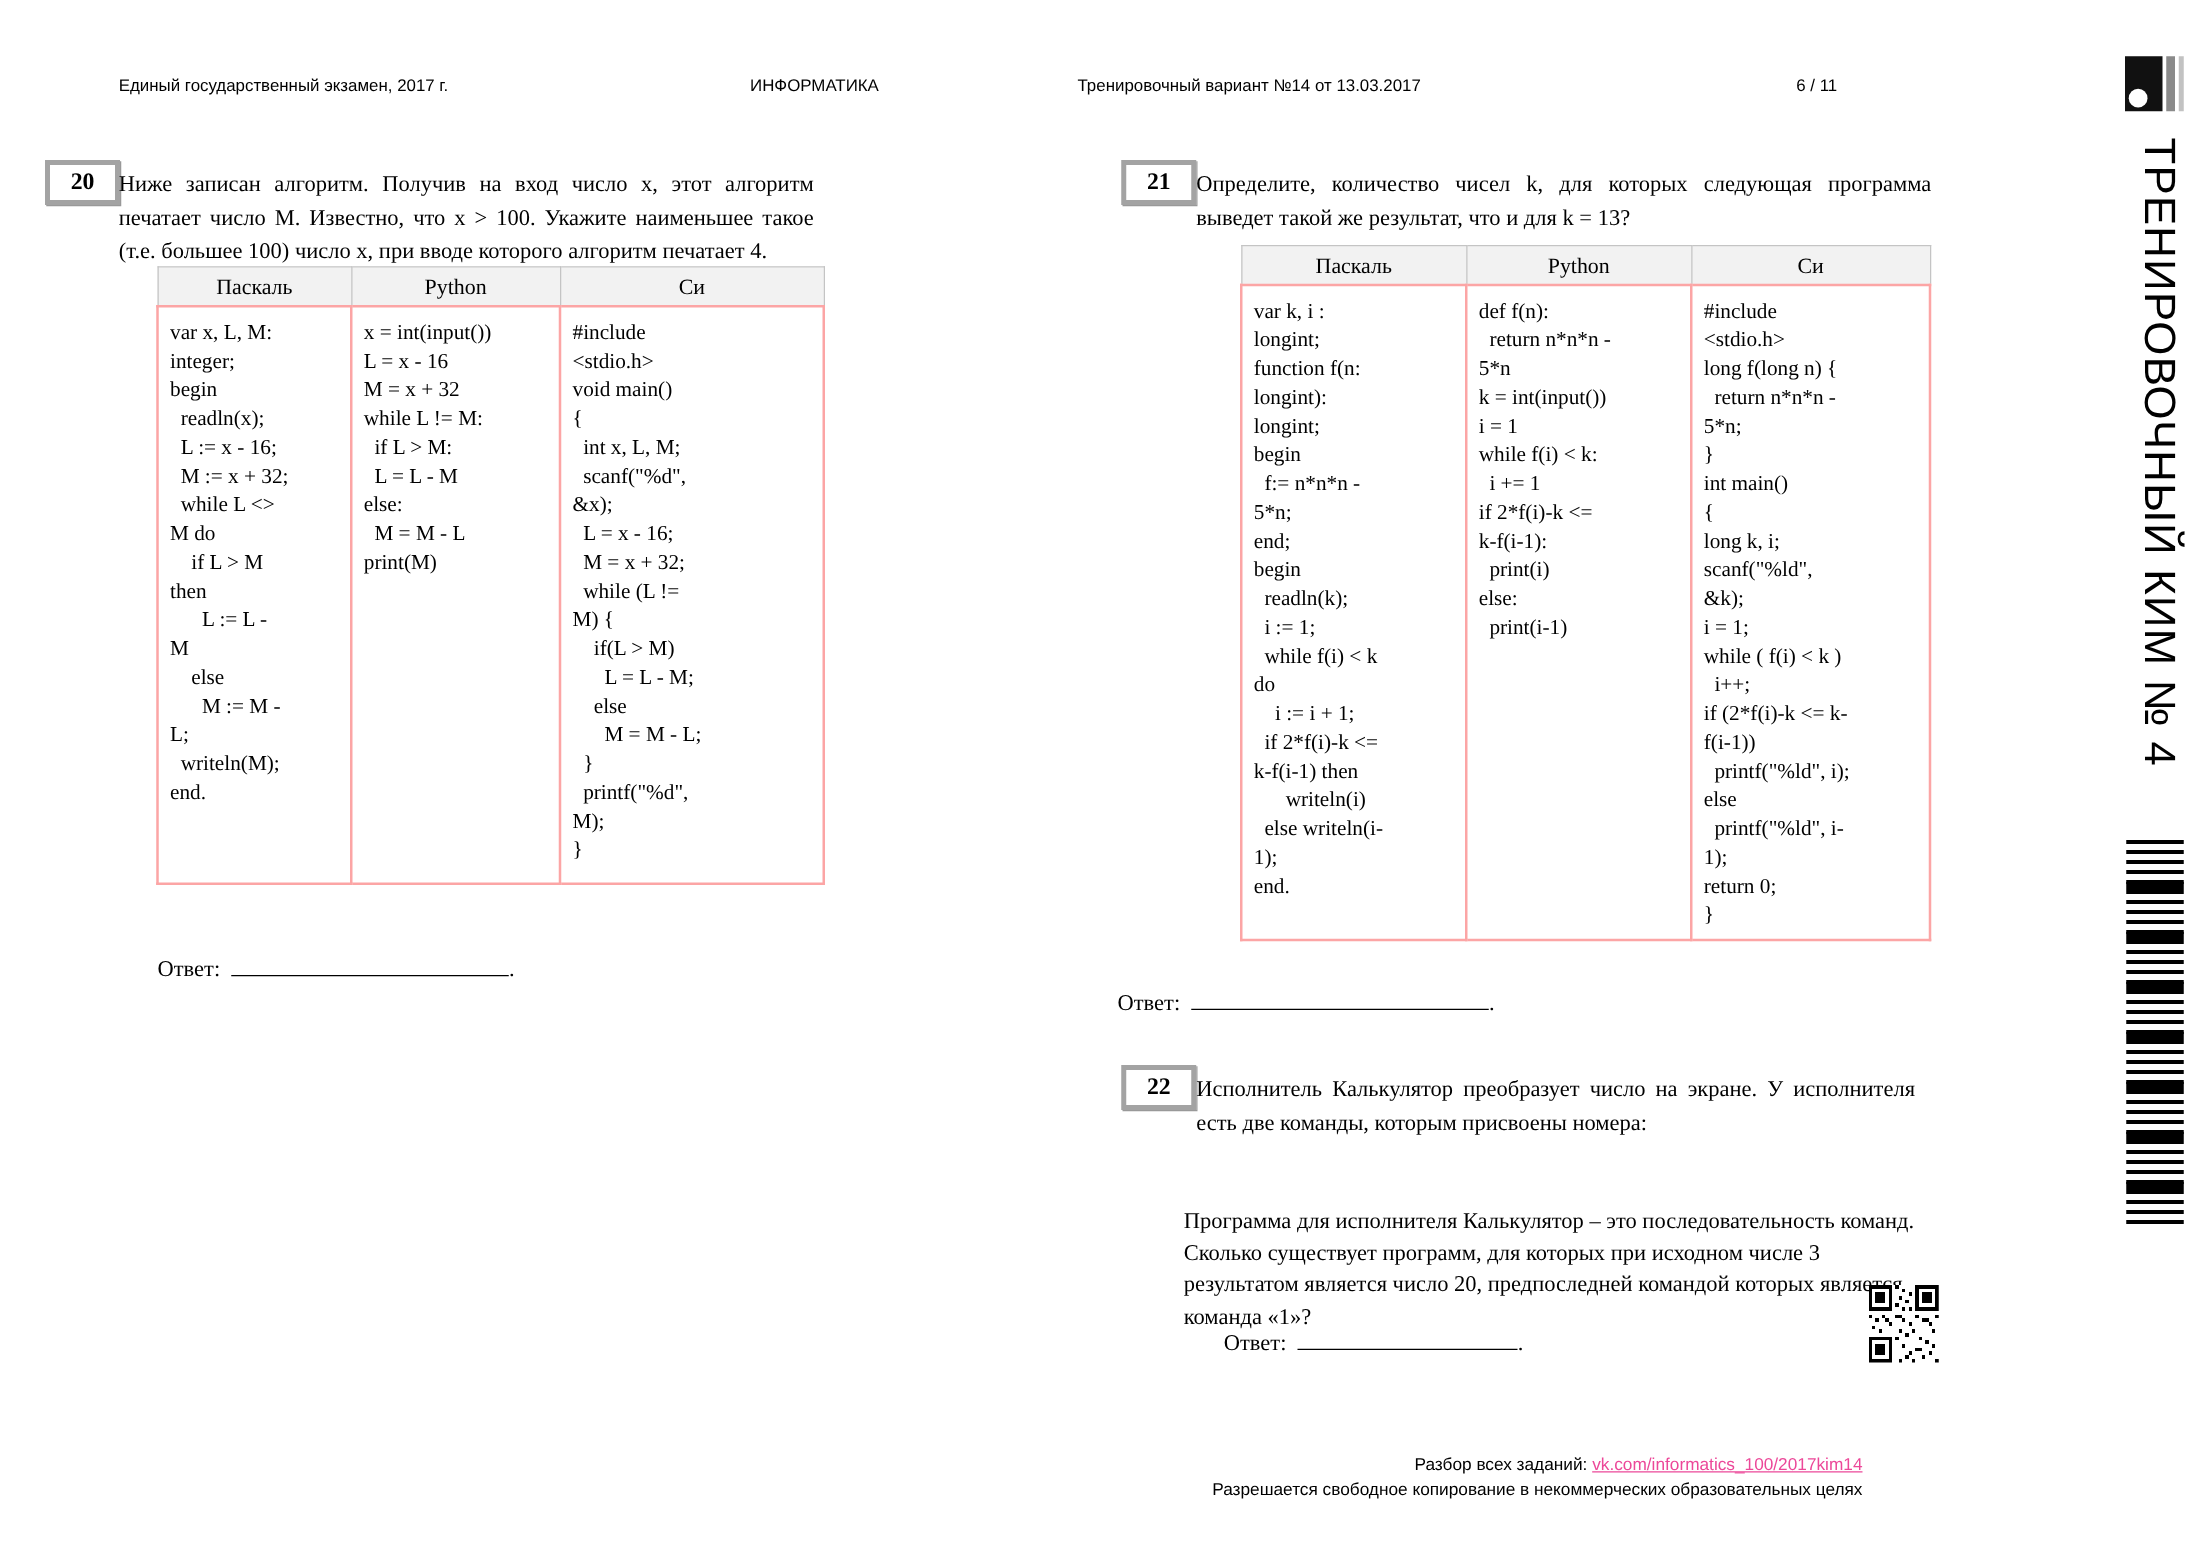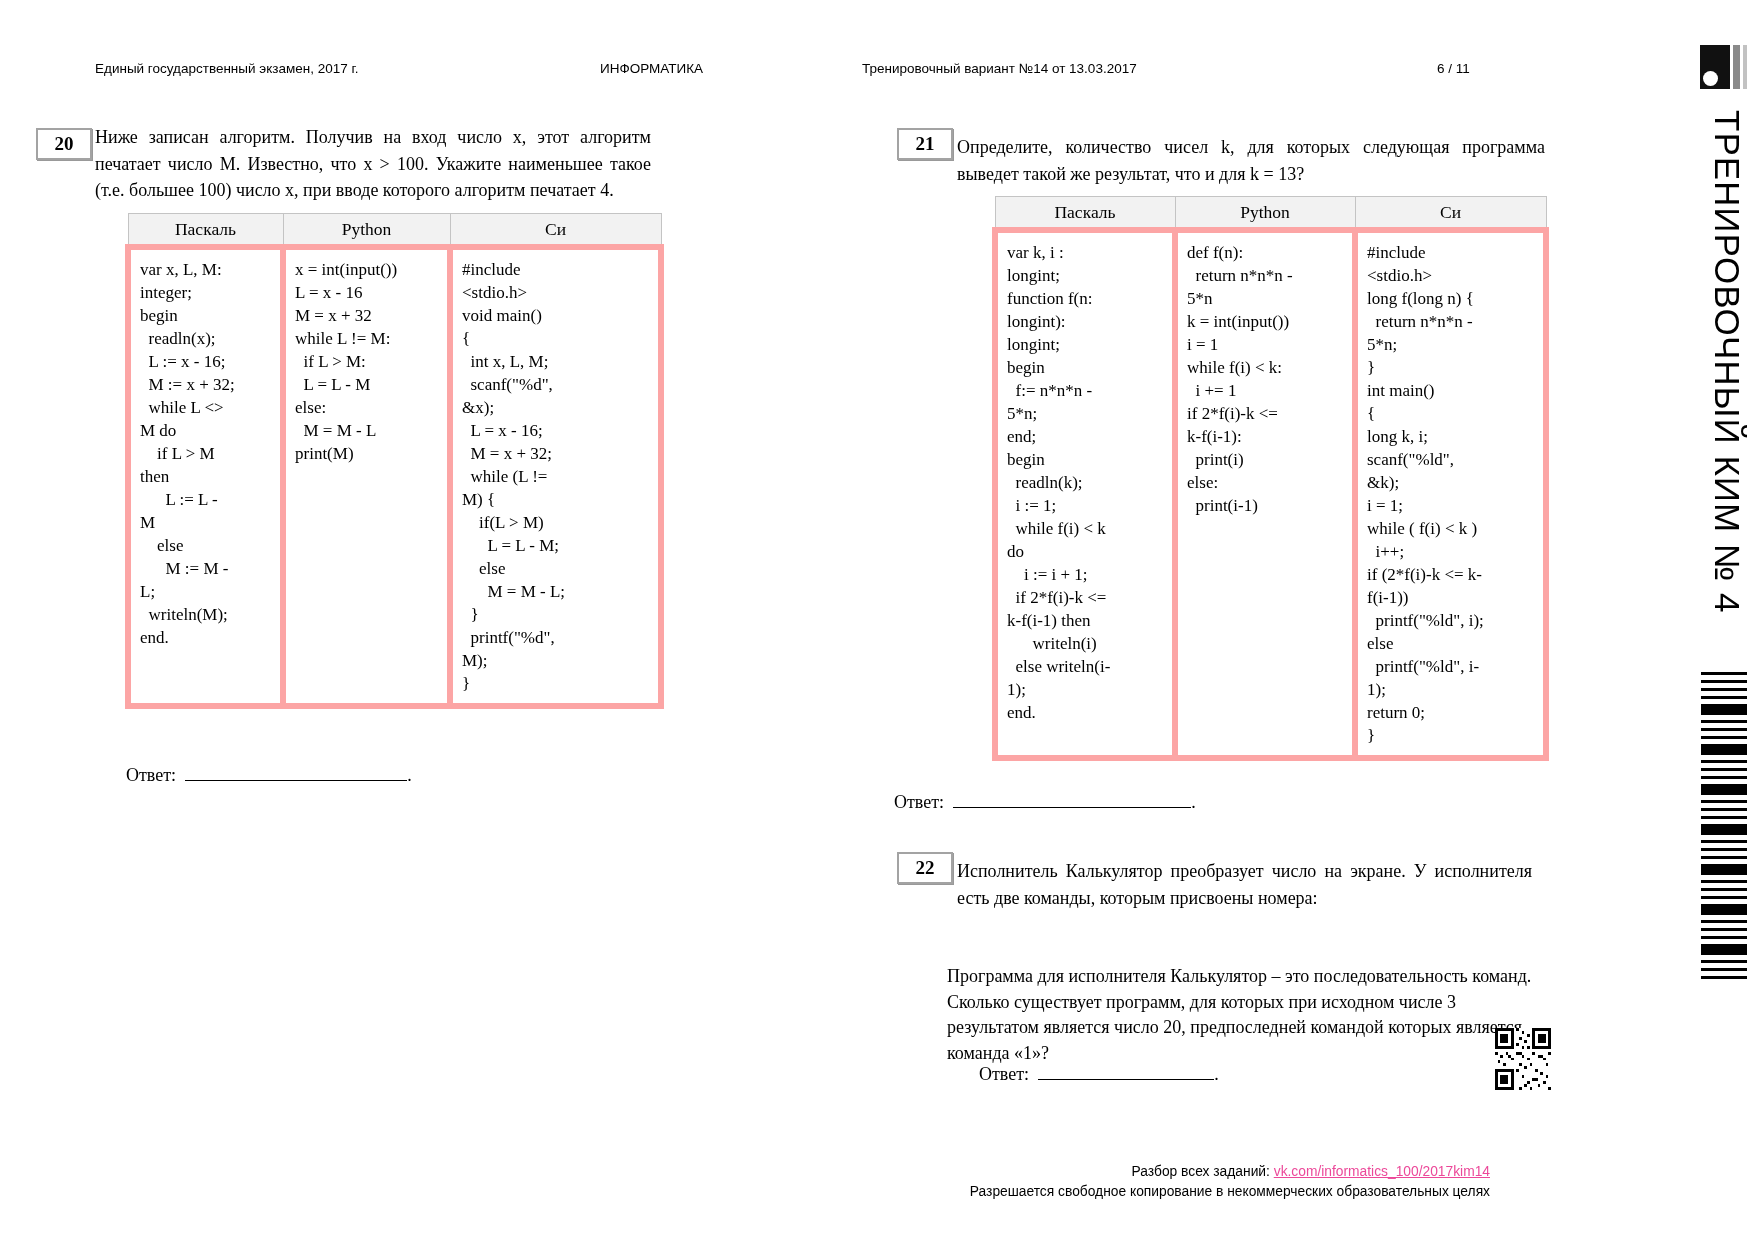--- a/index.html
+++ b/index.html
@@ -1,24 +1,24 @@
 <!DOCTYPE html>
 <html><head>
 <meta charset="utf-8">
 <style>
   html,body{margin:0;padding:0;background:#fff;}
   .page{position:relative;width:1754px;height:1239px;background:#ffffff;overflow:hidden;
         font-family:"Liberation Serif",serif;color:#000;}
   .hdr{position:absolute;top:61px;font-family:"Liberation Sans",sans-serif;font-size:13.5px;white-space:nowrap;}
-  .qnum{position:absolute;width:52px;height:28px;border:2px solid #a3a3a3;box-shadow:1px 1px 0 #999;
+  .qnum{position:absolute;width:52px;height:28px;border:4px solid #a3a3a3;box-shadow:1px 1px 0 #999;
         display:flex;align-items:center;justify-content:center;font-weight:bold;font-size:19px;background:#fff;}
   .qtext{position:absolute;font-size:18px;line-height:26.5px;text-align:justify;}
   table.codes{position:absolute;border-collapse:collapse;table-layout:fixed;background:#fff;}
   .codes th{border:1px solid #c4c4c4;background:#f2f2f2;font-weight:normal;font-size:17.5px;height:30px;padding:0;}
-  .codes td{border:6px solid #fca5a5;vertical-align:top;padding:0;margin-left:43px;}
+  .codes td{border:2px solid #fca5a5;vertical-align:top;padding:0;margin-left:43px;}
   .codes pre{margin:0;padding:8px 4px 8px 9px;font-family:"Liberation Serif",serif;font-size:17px;line-height:23px;white-space:pre-wrap;word-wrap:break-word;}
   .answer{position:absolute;font-size:18px;white-space:nowrap;margin-left:26px;}
   .albl{margin-right:9px;}
   .blank{display:inline-block;border-bottom:1.4px solid #000;height:17px;vertical-align:baseline;}
   .mono{position:absolute;font-family:"Liberation Mono","DejaVu Sans Mono",monospace;font-size:16px;line-height:23px;white-space:pre;}
   .foot{position:absolute;font-family:"Liberation Sans",sans-serif;font-size:13.8px;line-height:20px;}
   .link{color:#ec4899;text-decoration:underline;cursor:pointer;}
   .vtitle{position:absolute;left:1747px;top:110px;width:534px;transform:rotate(90deg);transform-origin:0 0;
           font-family:"Liberation Sans",sans-serif;font-size:35px;letter-spacing:1px;white-space:nowrap;color:#000;}
   .barcode{position:absolute;left:1701px;top:672px;width:46px;height:310px;
@@ -37,21 +37,21 @@
 <div class="page">
 
   <div class="hdr" style="left:95px">Единый государственный экзамен, 2017 г.</div>
   <div class="hdr" style="left:600px">ИНФОРМАТИКА</div>
   <div class="hdr" style="left:862px">Тренировочный вариант №14 от 13.03.2017</div>
   <div class="hdr" style="left:1437px">6 / 11</div>
 
   <div class="qnum" style="left:36px;top:128px">
     <span>20</span>
   </div>
-  <div class="qtext" style="left:95px;top:124px;width:556px">Ниже записан алгоритм. Получив на вход число x, этот алгоритм печатает число M. Известно, что x &gt; 100. Укажите наименьшее такое (т.е. большее 100) число x, при вводе которого алгоритм печатает 4.</div>
+  <div class="qtext" style="left:95px;top:134px;width:556px">Ниже записан алгоритм. Получив на вход число x, этот алгоритм печатает число M. Известно, что x &gt; 100. Укажите наименьшее такое (т.е. большее 100) число x, при вводе которого алгоритм печатает 4.</div>
 
   <table class="codes" style="left:125px;top:213px;height:495px">
     <colgroup>
         <col style="width:155px">
         <col style="width:167px">
         <col style="width:211px">
       </colgroup>
     <thead>
         <tr>
       <th>Паскаль</th>

